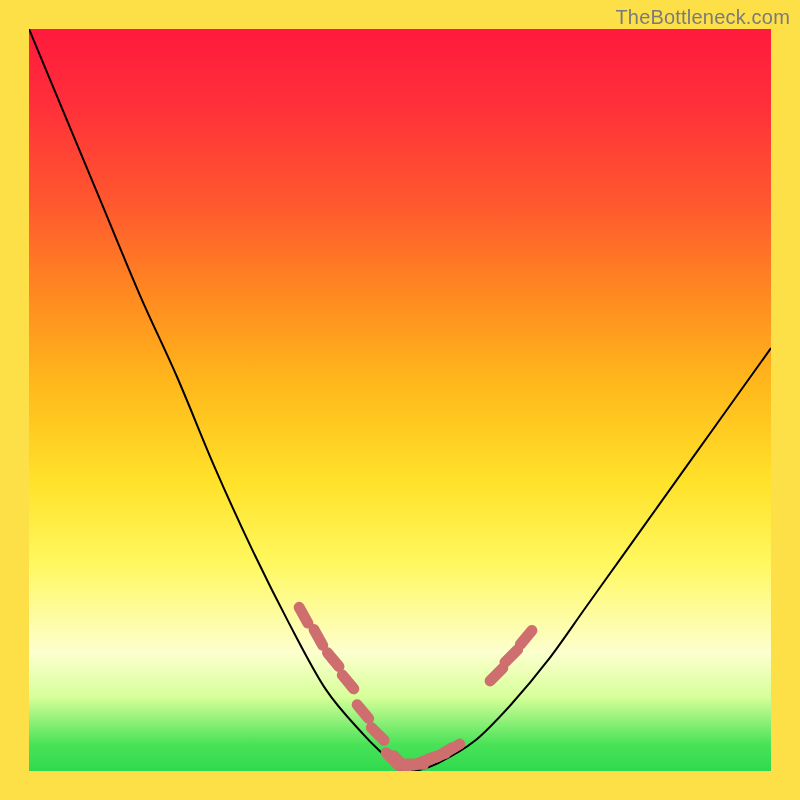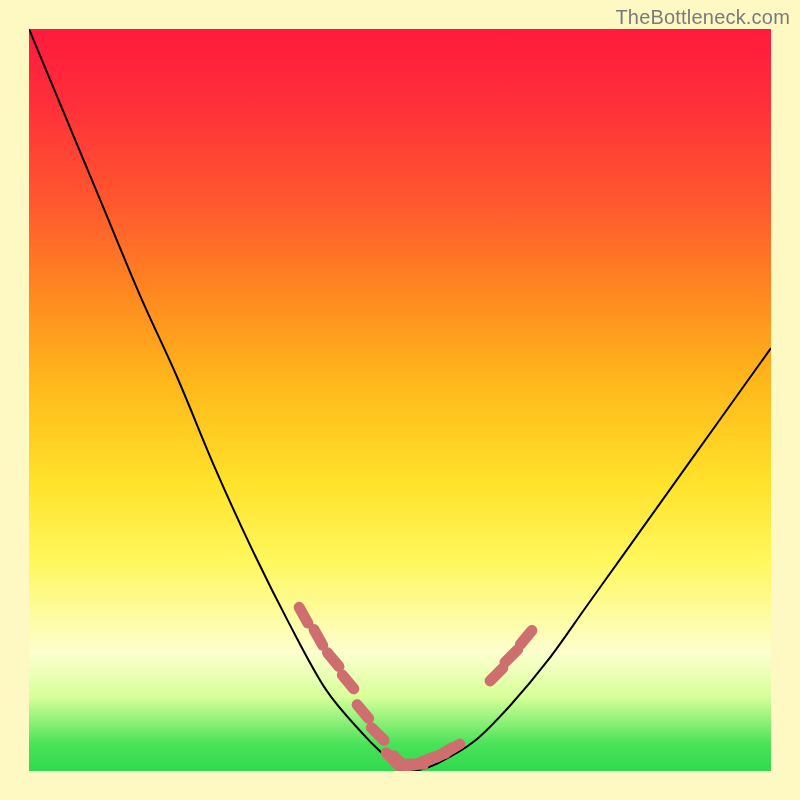--- a/index.html
+++ b/index.html
@@ -9,21 +9,21 @@
     height: 800px;
     overflow: hidden;
     background: #000;
     font-family: Arial, Helvetica, sans-serif;
   }
   .frame {
     position: absolute;
     left: 0; top: 0;
     width: 800px;
     height: 800px;
-    background: #fef9c3;
+    background: #fde047;
   }
   .plot-area {
     position: absolute;
     left: 29px;
     top: 29px;
     width: 742px;
     height: 742px;
     
     background: linear-gradient(
       to bottom,

